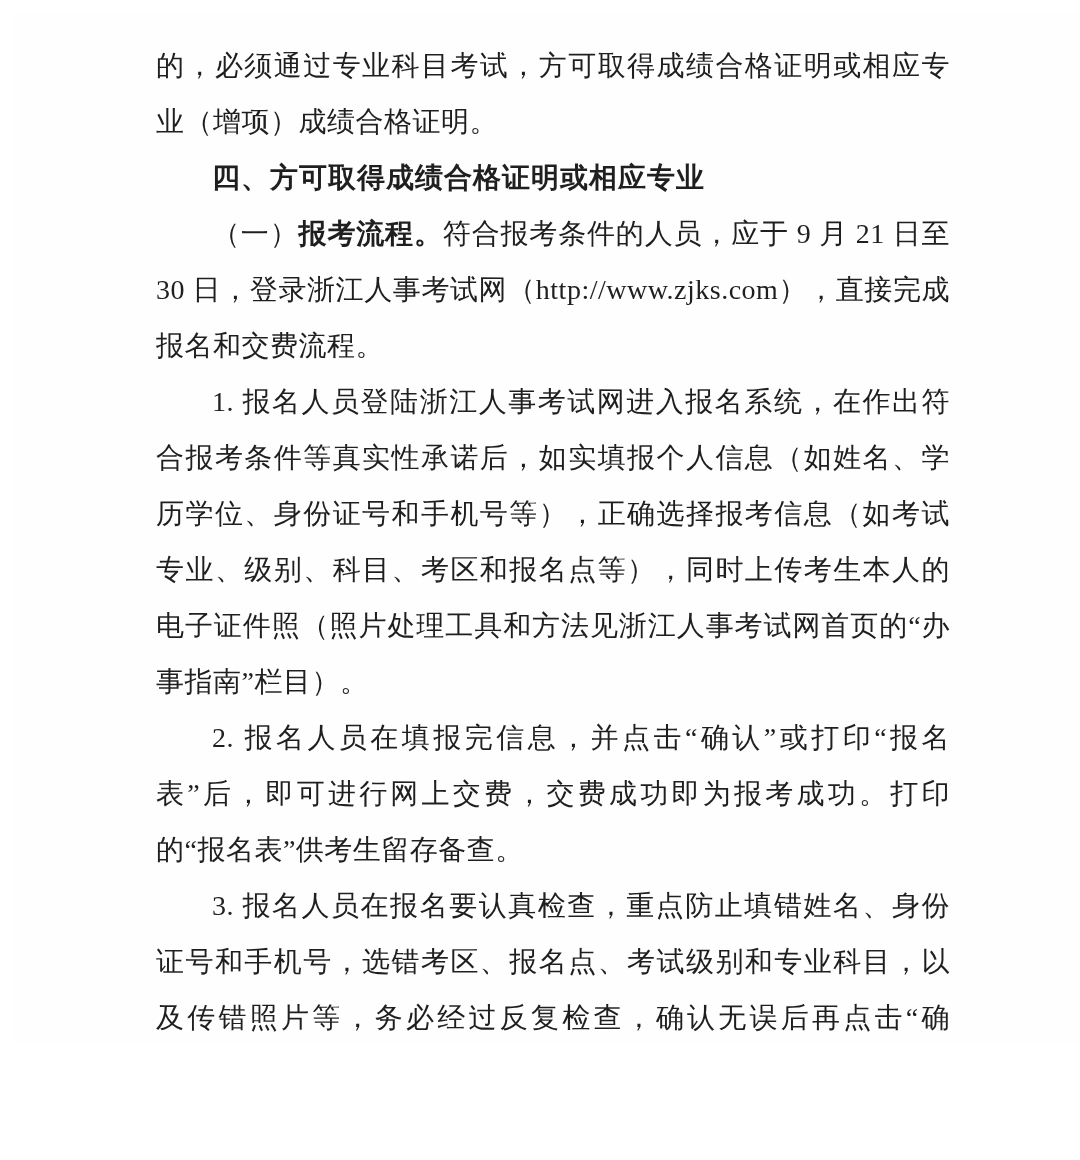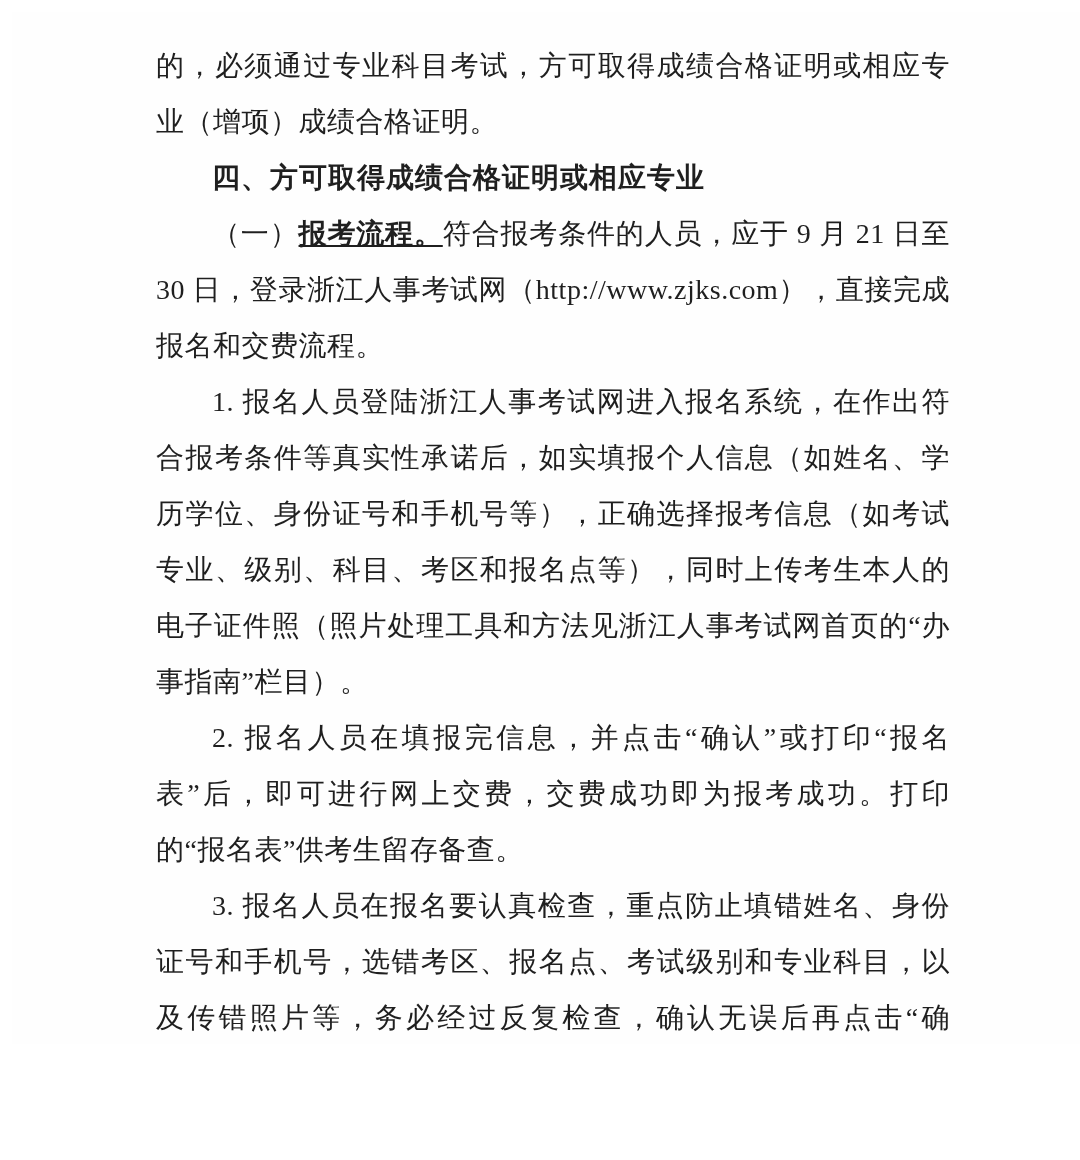--- a/index.html
+++ b/index.html
@@ -30,21 +30,20 @@
     .para.indent {
       text-indent: 2em;
     }
     .heading .seg {
       font-weight: bold;
       font-family: "Liberation Sans", "DejaVu Sans", sans-serif;
       letter-spacing: 1px;
     }
     .seg.bold {
       font-weight: bold;
-      text-decoration: underline;
     }
   </style>
 </head>
 <body>
 
 <div class="page">
 
   <p class="para"><span class="seg">的，必须通过专业科目考试，方可取得成绩合格证明或相应专业（增项）成绩合格证明。</span></p>
 
   <p class="para indent heading"><span class="seg">四、方可取得成绩合格证明或相应专业</span></p>

